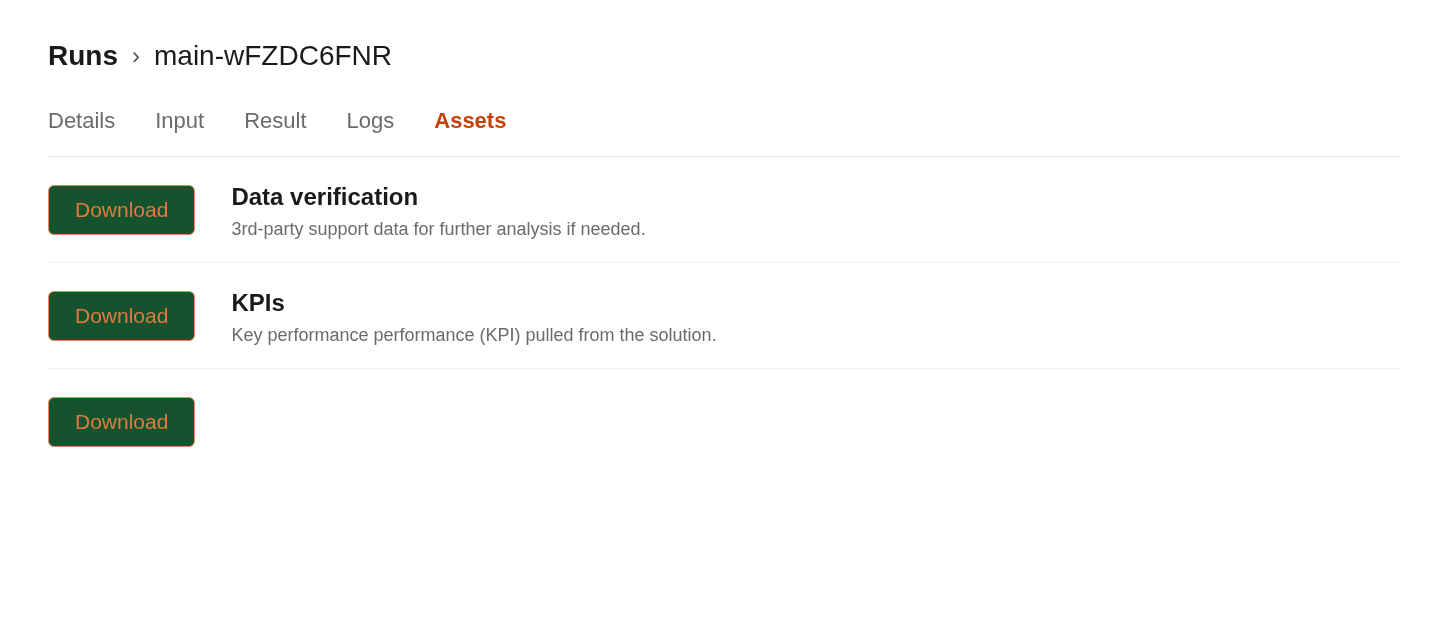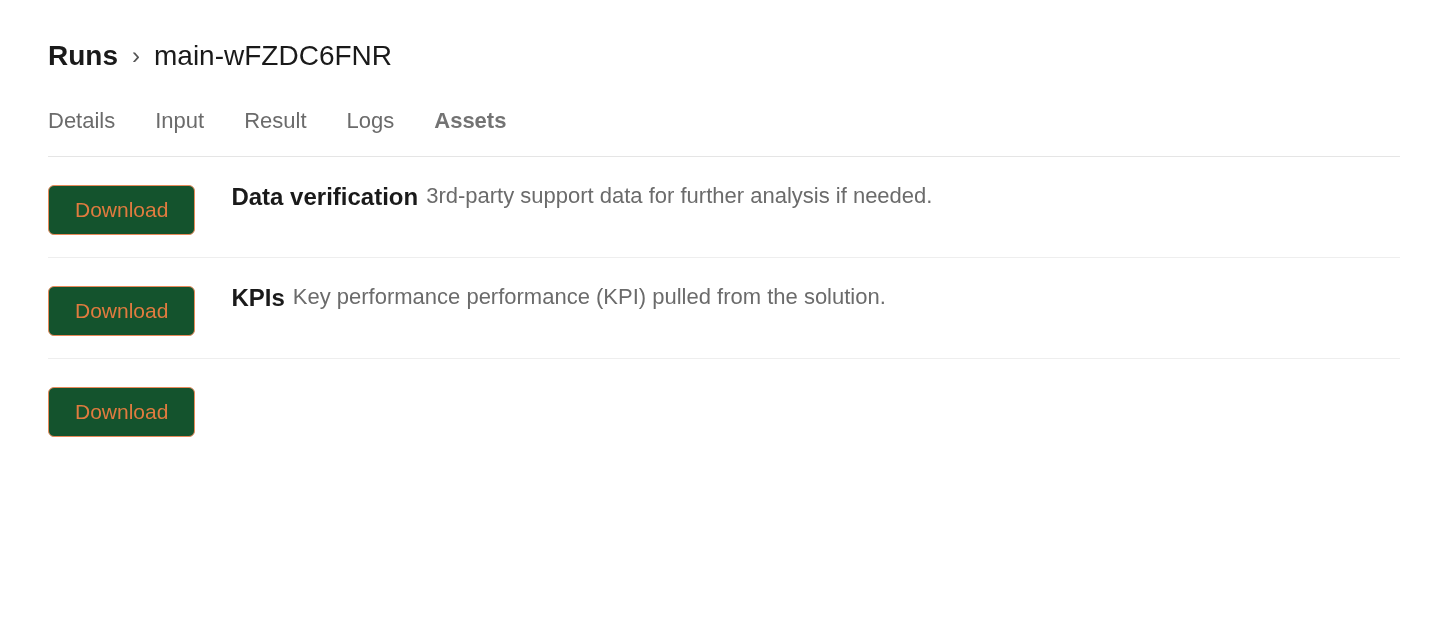--- a/index.html
+++ b/index.html
@@ -39,21 +39,21 @@
       font-size: 22px;
       color: #6b6b6b;
       padding-bottom: 22px;
       border-bottom: 1px solid #e5e5e5;
       text-align: center;
     }
     .tab {
       cursor: pointer;
     }
     .tab.active {
-      color: #737373;
+      color: #c2410c;
       font-weight: 700;
     }
     .asset-row {
       display: flex;
       align-items: flex-start;
       gap: 36px;
       padding: 26px 0 22px;
       border-bottom: 1px solid #eeeeee;
     }
     .asset-row:last-child {
@@ -67,30 +67,30 @@
       font-weight: 500;
       padding: 12px 26px;
       border-radius: 6px;
       cursor: pointer;
       flex-shrink: 0;
       margin-top: 2px;
       font-family: inherit;
     }
     .asset-text {
       display: flex;
-      flex-direction: row;
+      flex-direction: column;
       gap: 8px;
     }
     .asset-title {
       font-size: 24px;
       font-weight: 700;
       color: #1a1a1a;
     }
     .asset-desc {
-      font-size: 22px;
+      font-size: 18px;
       color: #6b6b6b;
       font-weight: 400;
     }
   </style>
 </head>
 <body>
 
 <div class="breadcrumb">
   <span class="breadcrumb-root">Runs</span>
   <span class="breadcrumb-sep">›</span>

